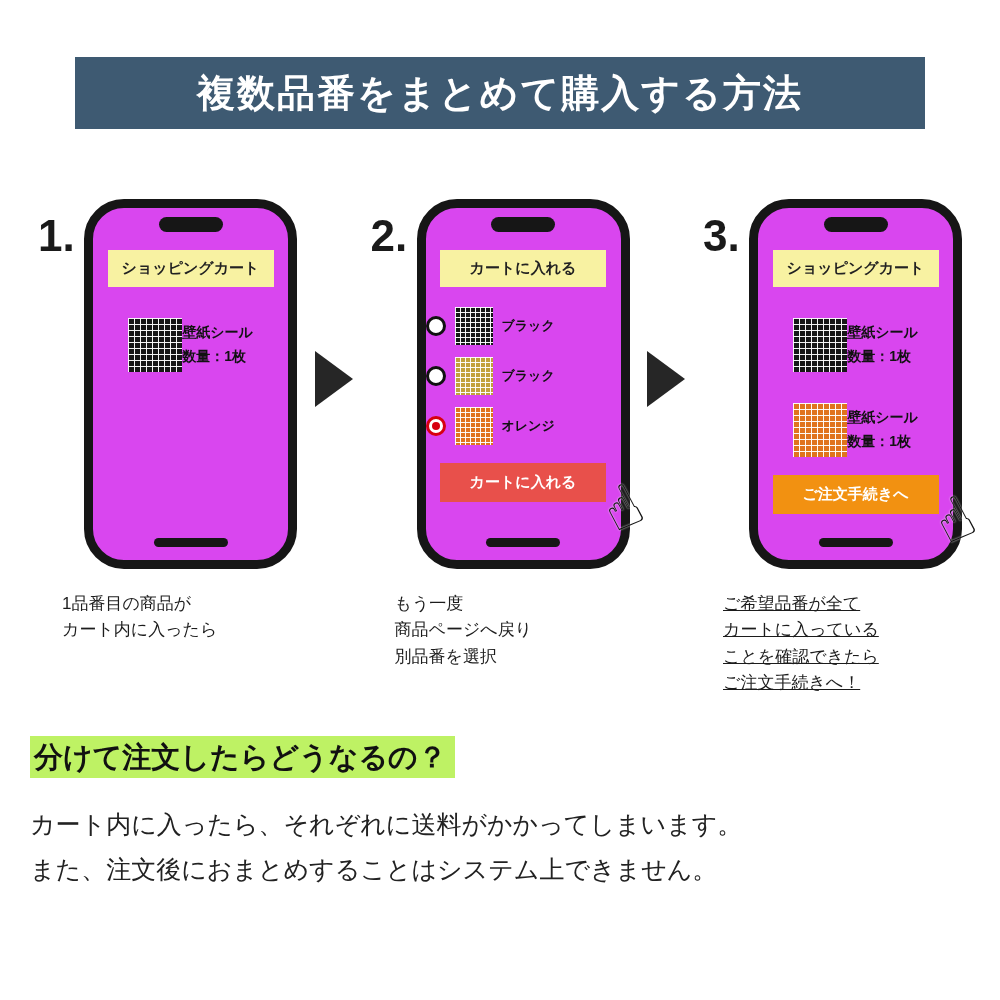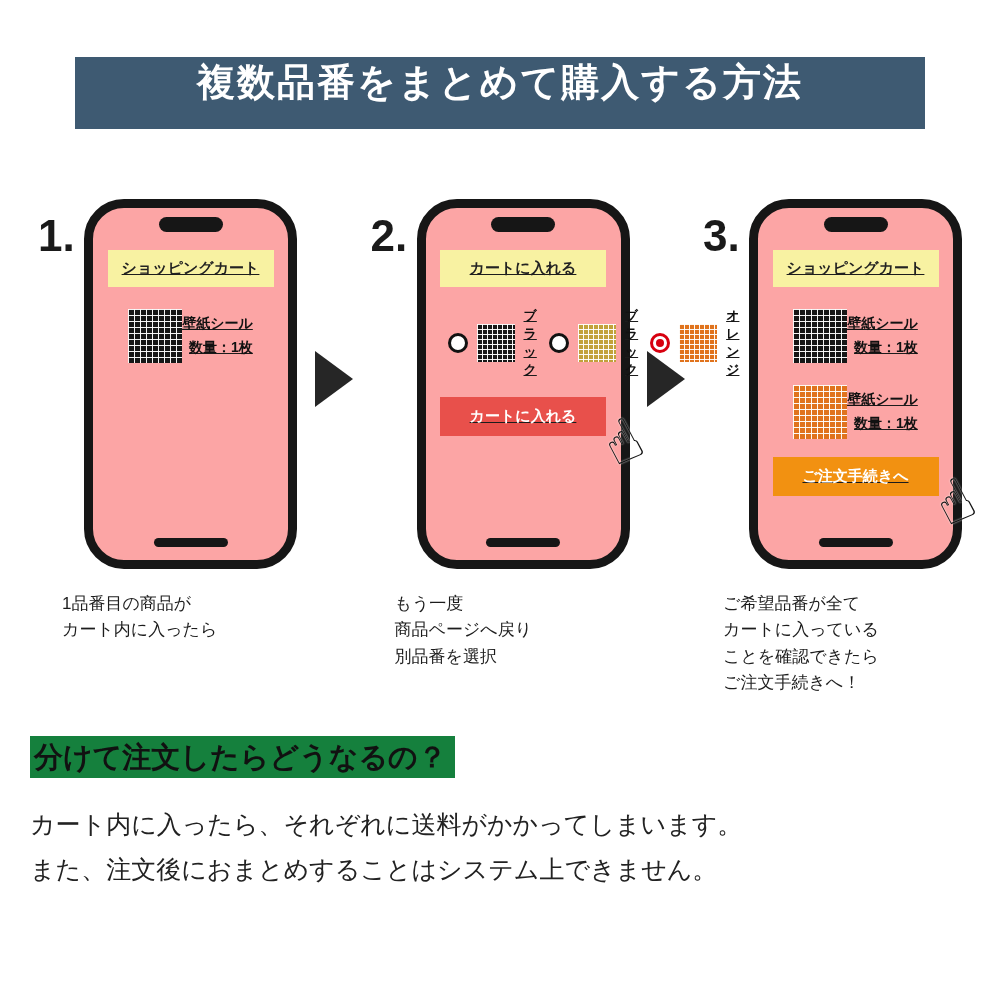--- a/index.html
+++ b/index.html
@@ -10,21 +10,21 @@
     color: #1c1c1c;
     overflow: hidden;
   }
   .page { width: 1000px; height: 1000px; position: relative; background: #fff; }
 
   
   .banner {
     margin: 57px auto 0;
     width: 850px; height: 72px;
     background: #3e5a72;
-    display: flex; justify-content: center;
+    display: flex; align-items: center; justify-content: center;
   }
   .banner span {
     color: #ffffff; font-size: 38px; font-weight: bold; letter-spacing: 2px;
   }
 
   
   .steps {
     margin-top: 70px;
     padding: 0 38px;
     display: flex; justify-content: space-between; align-items: flex-start;
@@ -34,22 +34,21 @@
   .step-number {
     font-size: 44px; font-weight: bold; color: #1a1a1a;
     margin-top: 12px; width: 46px; flex: none;
   }
 
   
   .phone {
     position: relative;
     width: 213px; height: 370px; flex: none;
     border: 9px solid #161616; border-radius: 40px;
-    background: #fca5a5;
-    text-decoration: underline;
+    background: #d946ef;
   }
   .notch {
     position: absolute; top: 9px; left: 50%; transform: translateX(-50%);
     width: 64px; height: 15px; background: #161616; border-radius: 9px;
   }
   .home-bar {
     position: absolute; bottom: 13px; left: 50%; transform: translateX(-50%);
     width: 74px; height: 9px; background: #161616; border-radius: 5px;
   }
   .phone-header {
@@ -66,26 +65,26 @@
       linear-gradient(to bottom, rgba(255,255,255,0.95) 1px, transparent 1px);
     background-size: 6px 6px;
   }
   .swatch.sm { width: 38px; height: 38px; background-size: 5px 5px; }
   .swatch.black  { background-color: #161616; }
   .swatch.yellow { background-color: #c2a13b; }
   .swatch.orange { background-color: #e0731d; }
 
   .product-row {
     display: flex; align-items: center; justify-content: center;
-    gap: 0; margin-top: 22px; padding: 0 8px; text-align: right;
+    gap: 0; margin-top: 31px; padding: 0 8px;
   }
   .product-text { font-size: 14px; font-weight: bold; line-height: 1.7; color: #111; }
 
   
-  .options { margin-top: 20px; display: flex; flex-direction: row; gap: 12px; padding-left: 22px; }
+  .options { margin-top: 20px; display: flex; flex-direction: column; gap: 12px; }
   .option-row { display: flex; align-items: center; gap: 9px; }
   .radio {
     width: 20px; height: 20px; flex: none; border-radius: 50%;
     border: 3px solid #111; background: #fff; position: relative;
   }
   .radio.selected { border-color: #d7000f; }
   .radio.selected::after {
     content: ""; position: absolute; left: 50%; top: 50%;
     transform: translate(-50%, -50%);
     width: 8px; height: 8px; border-radius: 50%; background: #d7000f;
@@ -116,27 +115,27 @@
     border-bottom: 28px solid transparent;
     border-left: 38px solid #262626;
   }
 
   
   .caption {
     margin: 22px 0 0 24px;
     font-size: 17px; line-height: 1.55; color: #1c1c1c;
     white-space: pre-line;
   }
-  .step3 .caption { margin-left: 20px; }
+  .step3 .caption { margin-left: 20px; text-decoration: underline; }
 
   
   .footer { margin: 42px 0 0 30px; }
   .footer-heading { display: inline-block; }
   .footer-heading span {
-    background: #15803d; padding: 5px 8px 5px 4px;
+    background: #bef264; padding: 5px 8px 5px 4px;
     font-size: 29px; font-weight: bold; color: #111;
   }
   .footer-body {
     margin-top: 24px; font-size: 25px; line-height: 1.8; color: #222;
     white-space: pre-line;
   }
 </style>
 </head>
 <body>
 

